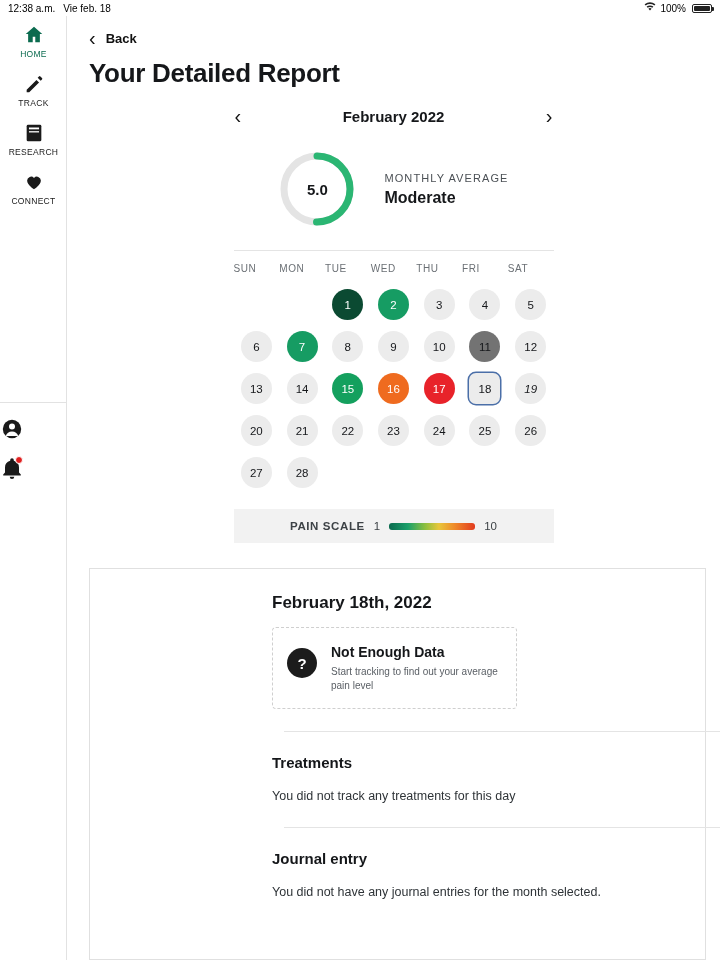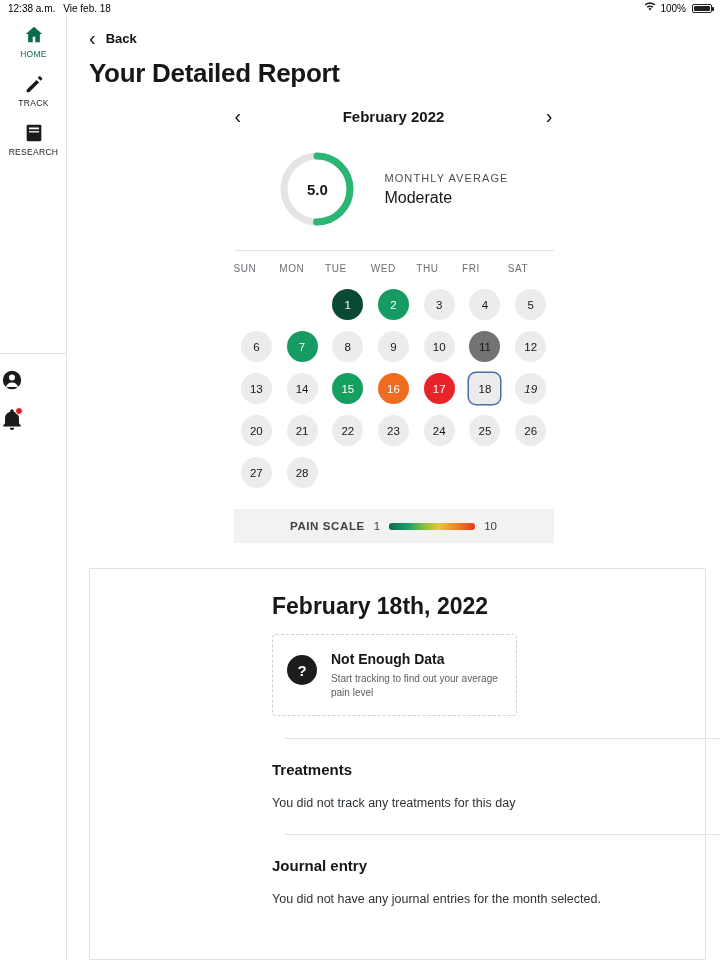--- a/index.html
+++ b/index.html
@@ -69,21 +69,21 @@
 
   
   .summary { margin: 22px 0 0 0; display: flex; align-items: center; justify-content: center; gap: 28px; }
   .ring-wrap { position: relative; width: 78px; height: 78px; }
   .ring-value {
     position: absolute; inset: 0; display: flex; align-items: center; justify-content: center;
     font-size: 15px; font-weight: bold; color: #15171a;
   }
   .summary-text { display: flex; flex-direction: column; gap: 5px; }
   .summary-cap { font-size: 11px; letter-spacing: 1.1px; color: #4b5055; }
-  .summary-val { font-size: 16px; font-weight: normal; color: #15171a; }
+  .summary-val { font-size: 16px; font-weight: bold; color: #15171a; }
 
   
   .cal { margin: 22px auto 0; width: 320px; }
   .cal-divider { height: 1px; background: #e4e4e4; width: 320px; margin: 0 auto; }
   .cal-head { display: grid; grid-template-columns: repeat(7, 1fr); margin-top: 12px; }
   .cal-head div { font-size: 10px; letter-spacing: .6px; color: #6a6f74; text-align: left; }
   .cal-grid { display: grid; grid-template-columns: repeat(7, 1fr); row-gap: 9px; margin-top: 14px; }
   .cell { display: flex; align-items: center; justify-content: center; height: 33px; }
   .day {
     width: 31px; height: 31px; border-radius: 50%; display: flex; align-items: center;
@@ -102,21 +102,21 @@
     width: 86px; height: 7px; border-radius: 3px;
     background: linear-gradient(90deg,#0b6b4f 0%, #1aa06a 22%, #8dbf3e 42%, #e8c63a 58%, #ef8b2a 76%, #e23b1f 100%);
   }
 
   
   .detail-card {
     position: absolute; left: 22px; top: 552px; width: 617px; height: 392px;
     border: 1px solid #e0e0e0; background: #fff;
   }
   .detail-inner { padding: 24px 30px 0 182px; }
-  .detail-date { font-size: 23px; font-weight: bold; color: #15171a; }
+  .detail-date { font-size: 17px; font-weight: bold; color: #15171a; }
   .nodata {
     margin-top: 14px; width: 245px; border: 1px dashed #cfcfcf; border-radius: 4px;
     padding: 16px 14px; display: flex; gap: 14px; align-items: flex-start;
   }
   .q-badge {
     flex: none; width: 30px; height: 30px; border-radius: 50%; background: #1c1c1c;
     color: #fff; display: flex; align-items: center; justify-content: center;
     font-size: 15px; font-weight: bold; margin-top: 4px;
   }
   .nodata-title { font-size: 14px; font-weight: bold; color: #15171a; }
@@ -173,20 +173,28 @@
       <span class="rail-icon">
         <svg width="22" height="22" viewBox="0 0 24 24">
             <rect x="4" y="3" width="16" height="18" rx="1.5" fill="#1a1a1a"></rect>
             <rect x="6.5" y="6" width="11" height="2" fill="#fff"></rect>
             <rect x="6.5" y="10" width="11" height="1.4" fill="#fff"></rect>
           </svg>
       </span>
       <span class="rail-label">RESEARCH</span>
     </div>
 
+    <div class="rail-item">
+      <span class="rail-icon">
+        <svg width="22" height="22" viewBox="0 0 24 24">
+            <path d="M12 20s-7.5-4.7-7.5-9.6A4.3 4.3 0 0 1 12 7.6a4.3 4.3 0 0 1 7.5 2.8C19.5 15.3 12 20 12 20z" fill="#1a1a1a"></path>
+          </svg>
+      </span>
+      <span class="rail-label">CONNECT</span>
+    </div>
 
     <div class="rail-sep"></div>
 
     <div class="rail-bottom">
       <span class="rail-icon">
         <svg width="24" height="24" viewBox="0 0 24 24">
             <circle cx="12" cy="12" r="9.2" fill="#1a1a1a"></circle>
             <circle cx="12" cy="9.6" r="3" fill="#fff"></circle>
             <path d="M5.8 19a6.5 6.5 0 0 1 12.4 0z" fill="#fff"></path>
           </svg>

